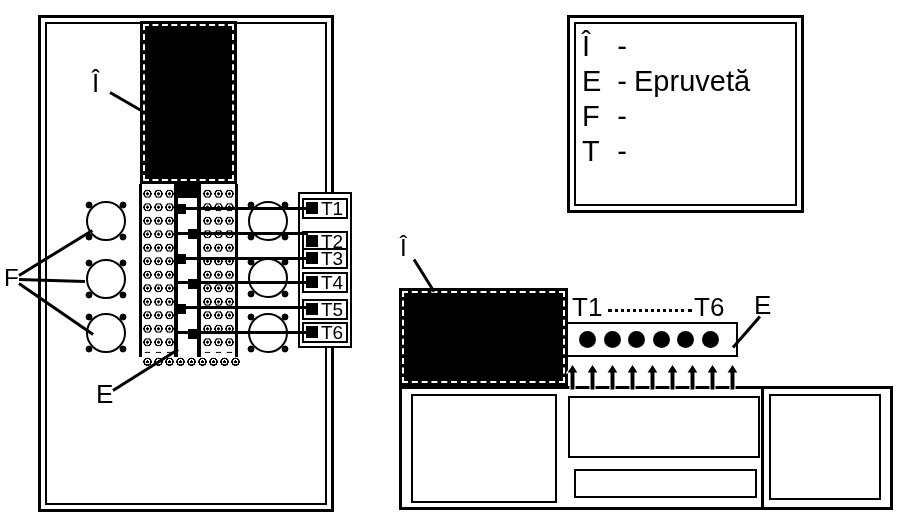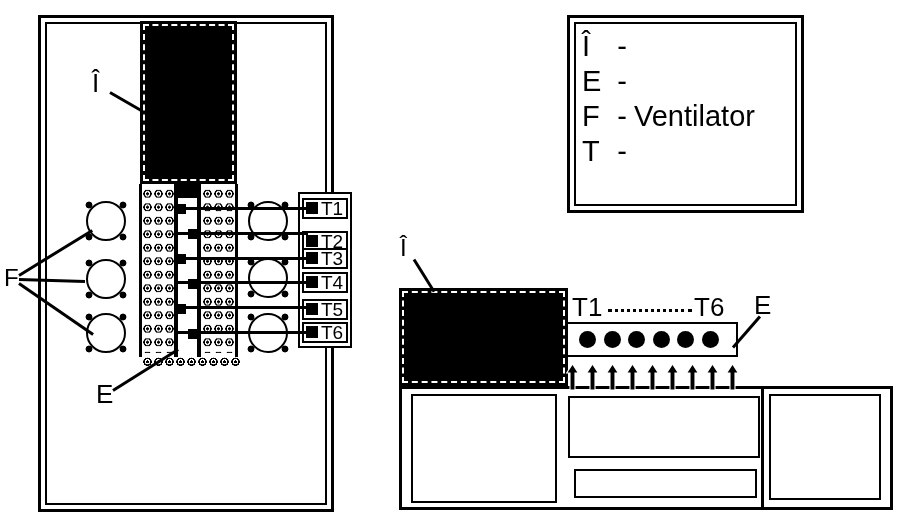--- a/index.html
+++ b/index.html
@@ -132,25 +132,25 @@
   <div class="legend-outer">
     <div class="legend-inner">
       <div class="legend-body">
         <div class="lg-row">
           <span class="lg-letter">Î</span>
           <span class="lg-dash">-</span>
         </div>
         <div class="lg-row">
           <span class="lg-letter">E</span>
           <span class="lg-dash">-</span>
+          <span class="lg-name">Epruvetă</span>
         </div>
         <div class="lg-row">
           <span class="lg-letter">F</span>
           <span class="lg-dash">-</span>
-          <span class="lg-name">Ventilator</span>
         </div>
         <div class="lg-row">
           <span class="lg-letter">T</span>
           <span class="lg-dash">-</span>
         </div>
       </div>
     </div>
   </div>
 
   <div>

